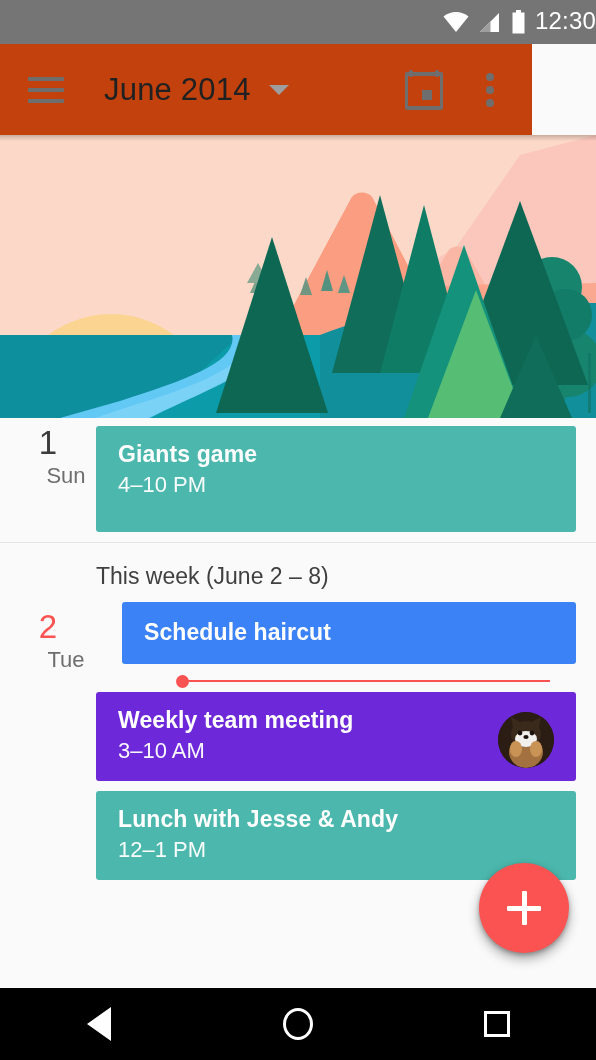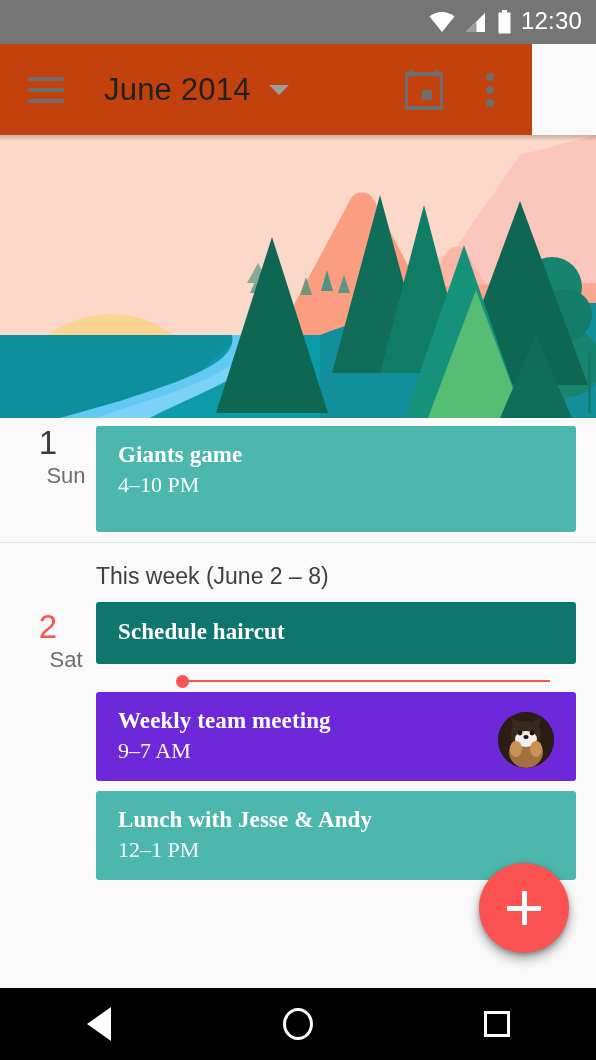--- a/index.html
+++ b/index.html
@@ -9,21 +9,21 @@
     font-family:"Liberation Sans", sans-serif;
     overflow:hidden;
   }
   #app { position:relative; width:596px; height:1060px; background:#fafafa; }
 
   
   .statusbar {
     position:absolute; top:0; left:0; width:596px; height:44px;
     background:#757575;
     display:flex; align-items:center; justify-content:flex-end;
-    padding-right:14px; gap:9px;
+    gap:9px;
   }
   .status-time {
     color:#ffffff; font-size:24px; letter-spacing:.2px;
     line-height:1; padding-bottom:2px;
   }
   .si { display:block; }
 
   
   .appbar {
     position:absolute; top:44px; left:0; width:532px; height:91px;
@@ -63,31 +63,31 @@
   }
 
   
   .agenda { position:absolute; top:418px; left:0; width:596px; height:570px; background:#fafafa; overflow:hidden; }
 
   .day-block { position:relative; display:flex; background:#fafafa; }
   .date-col { width:96px; flex:0 0 96px; padding-top:6px; text-align:center; }
   .date-num { font-size:33px; line-height:38px; color:#3c3c3c; font-weight:400; }
   .date-num.today { color:#fb5252; }
   .date-dow { font-size:22px; line-height:28px; color:#6e6e6e;padding-left:36px; }
-  .events-col { flex:1; padding-right:20px;font-family:Liberation Serif, serif; }
+  .events-col { flex:1; padding-right:20px; }
 
   .event {
     border-radius:3px; margin-bottom:10px; padding:13px 22px 15px 22px;
     color:#ffffff; position:relative;
   }
   .event-title { font-size:23px; font-weight:bold; line-height:31px; letter-spacing:.1px; }
   .event-sub { font-size:22px; line-height:30px; font-weight:400; opacity:.97; }
 
   .event.teal { background:#4cb7ac; }
-  .event.slate { background:#0f766e; }
+  .event.slate { background:#3b82f6;margin-left:26px; }
   .event.orange { background:#6d28d9; }
 
   .event.task { padding-top:16px; padding-bottom:18px; }
   .event.task .event-title { line-height:28px; }
 
   .avatar {
     position:absolute; right:22px; top:20px;
     width:56px; height:56px; border-radius:50%;
     overflow:hidden; background:#241a14;
   }
@@ -267,37 +267,37 @@
       </div>
     </div>
 
     <div class="section-divider"></div>
 
     <div class="week-header">This week (June 2 – 8)</div>
 
     <div class="day-block">
       <div class="date-col">
         <div class="date-num today">2</div>
-        <div class="date-dow">Sat</div>
+        <div class="date-dow">Tue</div>
       </div>
       <div class="events-col">
 
         <div class="event slate task">
           <div class="event-title">Schedule haircut</div>
         </div>
 
 
         <div class="nowline">
           <div class="dot"></div>
           <div class="bar"></div>
         </div>
 
         <div class="event orange">
           <div class="event-title">Weekly team meeting</div>
-          <div class="event-sub">9–7 AM</div>
+          <div class="event-sub">3–10 AM</div>
           <div class="avatar">
             <svg width="56" height="56" viewBox="0 0 56 56">
               <circle cx="28" cy="28" r="28" fill="#2b1d14"></circle>
               <ellipse cx="28" cy="40" rx="17" ry="16" fill="#a3713f"></ellipse>
               <ellipse cx="28" cy="22" rx="15" ry="13" fill="#3a2a1c"></ellipse>
               <polygon points="15,16 13,5 24,11" fill="#3a2a1c"></polygon>
               <polygon points="41,16 43,5 32,11" fill="#3a2a1c"></polygon>
               <ellipse cx="28" cy="27" rx="11" ry="8" fill="#f2f0ec"></ellipse>
               <circle cx="22" cy="21" r="2.4" fill="#1b120b"></circle>
               <circle cx="34" cy="21" r="2.4" fill="#1b120b"></circle>

